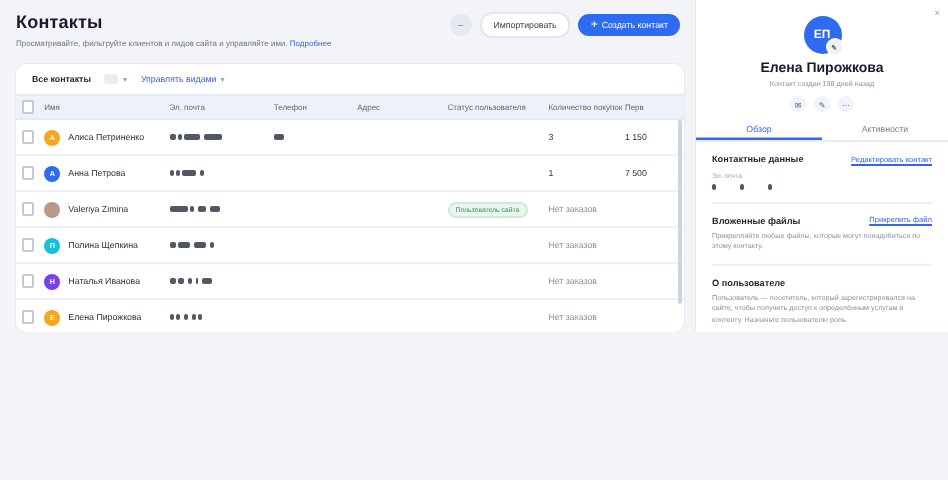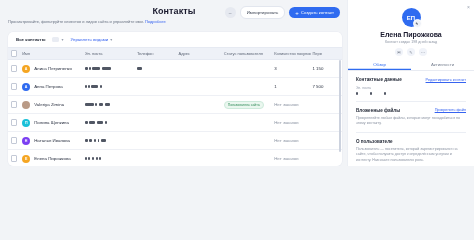--- a/index.html
+++ b/index.html
@@ -8,21 +8,21 @@
     background:#f2f4f7;
     font-family:"Liberation Sans", sans-serif;
     -webkit-font-smoothing:antialiased;
   }
   .app{position:relative;width:474px;height:166px;display:flex;}
 
   
   .main{width:348px;height:166px;position:relative;background:#f2f4f7;}
 
   .page-head{padding:6px 8px 4px 8px;}
-  .page-title{font-size:9px;font-weight:bold;color:#1a1a2e;letter-spacing:.1px;text-align:center;}
+  .page-title{font-size:9px;font-weight:bold;color:#1a1a2e;letter-spacing:.1px;}
   .page-sub{font-size:4px;color:#6a7383;margin-top:3px;line-height:1.35;}
   .page-sub a{color:#3663f0;text-decoration:none;}
 
   .head-actions{position:absolute;top:6px;right:8px;display:flex;align-items:center;gap:4px;}
   .ic-round{
     width:11px;height:11px;border-radius:50%;background:#e6e9f0;
     display:flex;align-items:center;justify-content:center;color:#7b8494;font-size:5px;
   }
   .btn{
     height:11px;border-radius:6px;display:flex;align-items:center;gap:2px;

